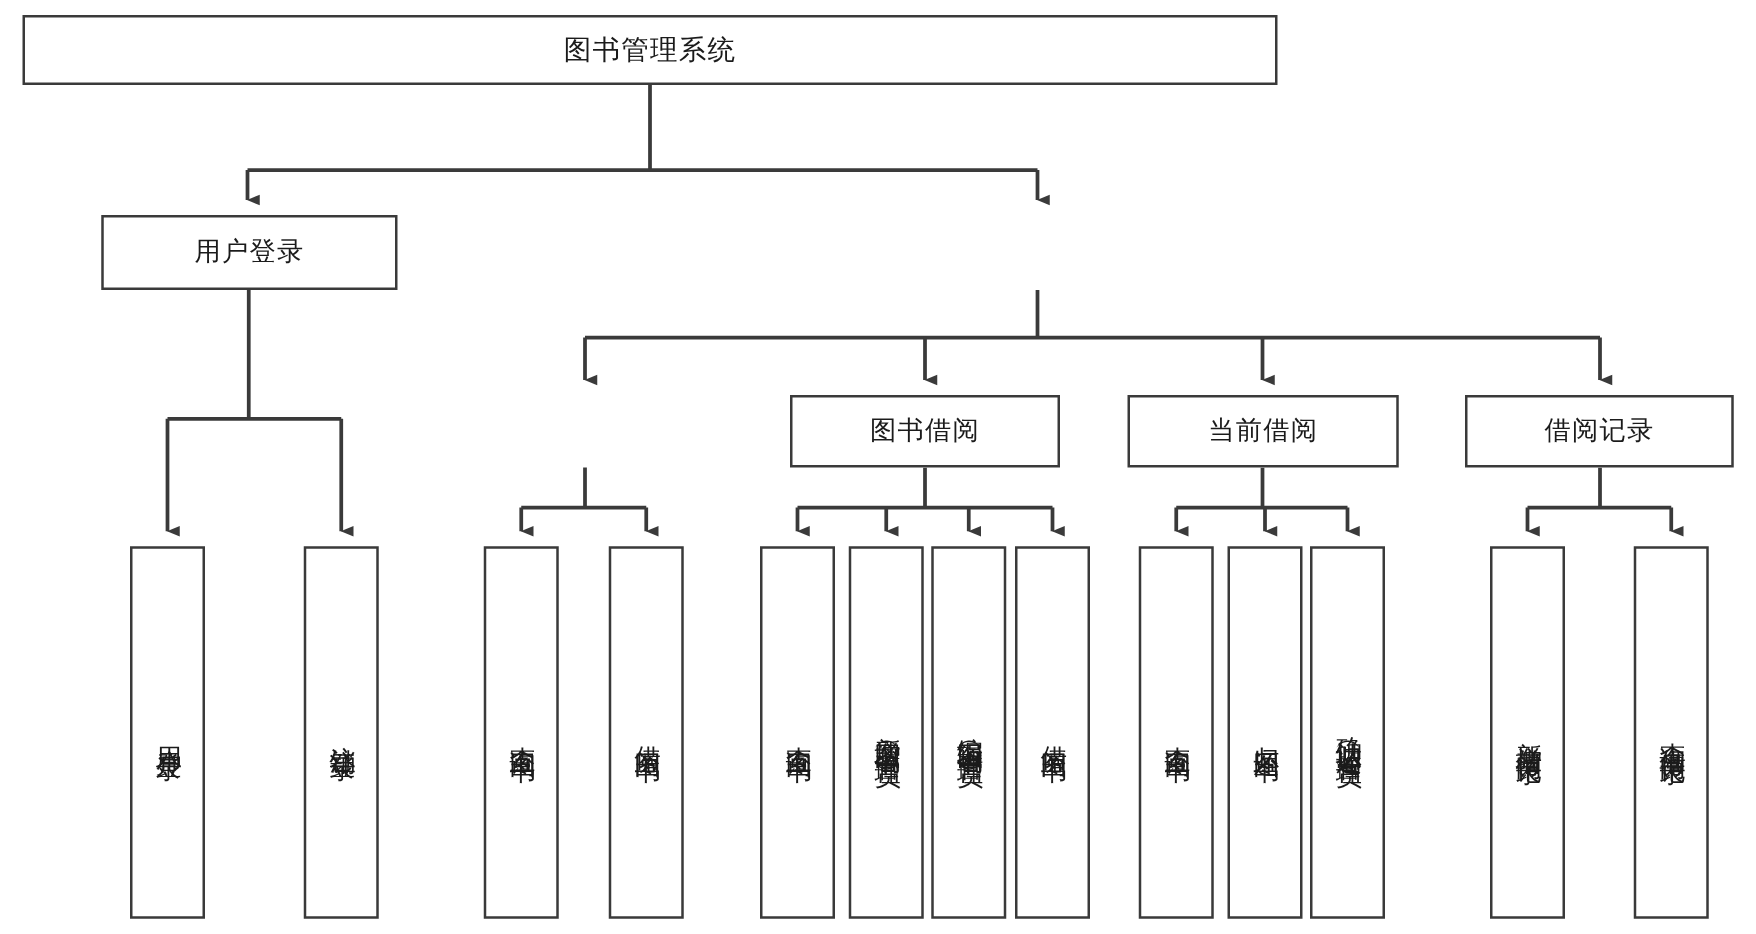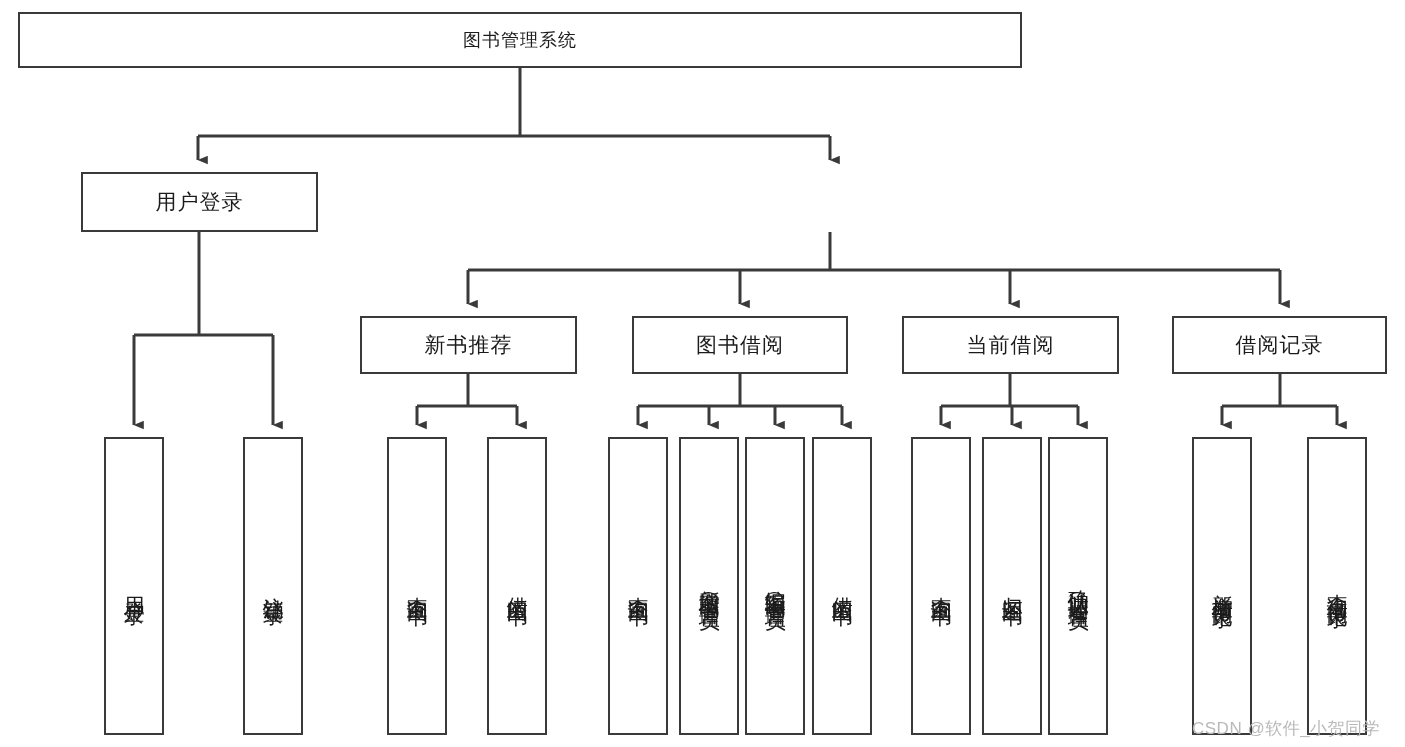--- a/index.html
+++ b/index.html
@@ -41,21 +41,21 @@
     text-align: center;
     line-height: 1.25;
     white-space: nowrap;
   }
   
   .node.horiz .node-label {
     font-size: 21px;
     letter-spacing: 1px;
   }
   .node.root .node-label {
-    font-size: 18px;
+    font-size: 22px;
     letter-spacing: 1px;
   }
   
   .node.leaf {
     align-items: center;
     justify-content: center;
     padding: 4px 0;
   }
   .node.leaf .node-label {
     writing-mode: vertical-rl;
@@ -132,23 +132,20 @@
 
   <div class="node root horiz" style="left:18px; top:12px; width:1004px; height:56px;">
     <span class="node-label">图书管理系统</span>
   </div>
 
   <div class="node horiz" style="left:81px; top:172px; width:237px; height:60px;">
     <span class="node-label">用户登录</span>
   </div>
 
 
-  <div class="node horiz" style="left:360px; top:316px; width:217px; height:58px;">
-    <span class="node-label">新书推荐</span>
-  </div>
 
   <div class="node horiz" style="left:632px; top:316px; width:216px; height:58px;justify-content:center;">
     <span class="node-label">图书借阅</span>
   </div>
 
   <div class="node horiz" style="left:902px; top:316px; width:217px; height:58px;">
     <span class="node-label">当前借阅</span>
   </div>
 
   <div class="node horiz" style="left:1172px; top:316px; width:215px; height:58px;">
@@ -200,15 +197,14 @@
   </div>
 
   <div class="node leaf" style="left:1192px; top:437px; width:60px; height:298px;">
     <span class="node-label">新增借阅记录</span>
   </div>
 
   <div class="node leaf" style="left:1307px; top:437px; width:60px; height:298px;">
     <span class="node-label">查询借阅记录</span>
   </div>
 
-  <div class="watermark" style="left:1192px; top:717px;">CSDN @软件_小贺同学</div>
 
 </div>
 
 </body></html>

